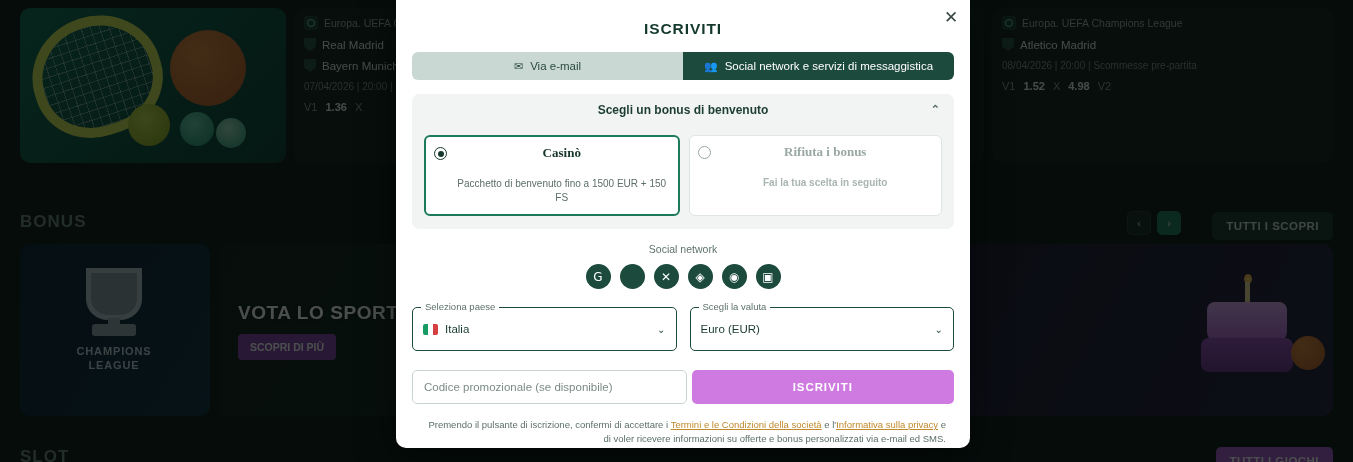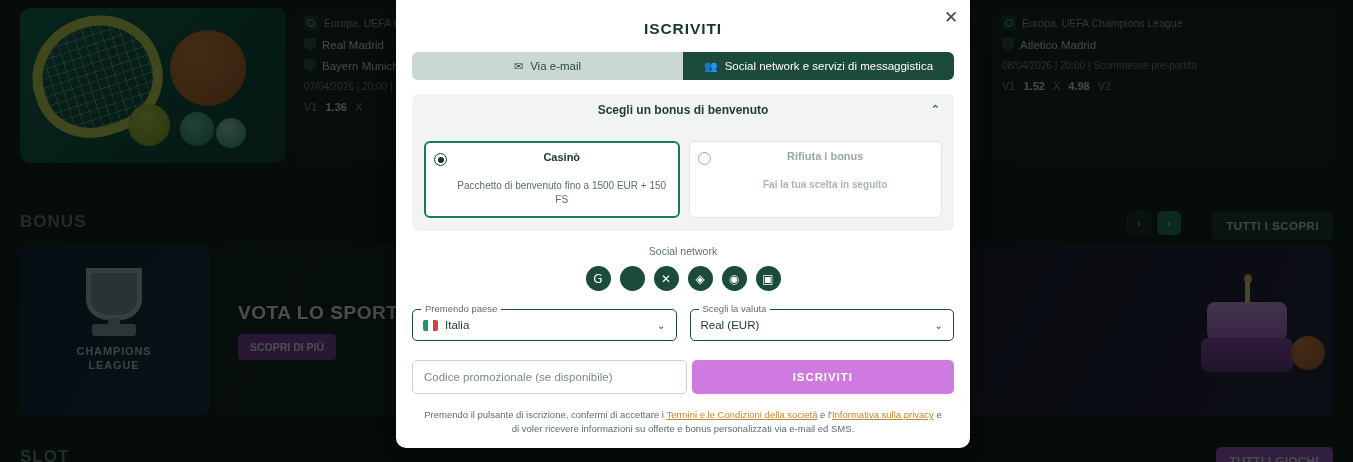--- a/index.html
+++ b/index.html
@@ -277,21 +277,21 @@
   .bonus-panel {
     margin: 14px 16px 0;
     background: #f1f4f3;
     border-radius: 7px;
     padding: 9px 12px 13px;
   }
   .bonus-head {
     display: flex; align-items: center; justify-content: center;
     position: relative;
     font-size: 12px; font-weight: bold; color: #1d3d33;
-    padding-bottom: 24px;
+    padding-bottom: 18px;
   }
   .chev {
     position: absolute; right: 2px; top: 0;
     font-size: 11px; color: #5b6f67;
   }
   .bonus-opts { display: flex; gap: 9px; }
   .bonus-opt {
     flex: 1 1 0;
     background: #fff;
     border: 1px solid #dfe5e3;
@@ -307,21 +307,21 @@
     width: 13px; height: 13px; border-radius: 50%;
     border: 1.5px solid #9aa8a2; flex: 0 0 13px; margin-top: 2px;
     background: #fff; position: relative;
   }
   .bonus-opt.selected .radio { border-color: #15372c; }
   .bonus-opt.selected .radio::after {
     content: ""; position: absolute; inset: 2.5px;
     border-radius: 50%; background: #15372c;
   }
   .bonus-opt .txt { flex: 1 1 auto; text-align: center; min-width: 0; }
-  .bonus-opt .o-title { font-size: 11px; font-weight: bold; color: #16352b; }
+  .bonus-opt .o-title { font-size: 13px; font-weight: bold; color: #16352b; font-family: Liberation Serif, serif; }
   .bonus-opt .o-sub { font-size: 10px; color: #5c6f68; margin-top: 16px; line-height: 1.35; }
   .bonus-opt.muted .o-title { color: #9aa8a2; }
   .bonus-opt.muted .o-sub { color: #a9b5b0; font-weight: bold; }
 
   .social-label {
     text-align: center; font-size: 10.5px; color: #5f736b;
     margin-top: 14px;
   }
   .social-row {
     display: flex; justify-content: center; gap: 9px;
@@ -339,21 +339,21 @@
     display: flex; gap: 13px;
     margin: 18px 16px 0;
   }
   .field { flex: 1 1 0; position: relative; min-width: 0; }
   .field-label {
     position: absolute; left: 9px; top: -6px;
     background: #fff; padding: 0 4px;
     font-size: 9.5px; color: #5d706a;
   }
   .select-box {
-    height: 32px;
+    height: 44px;
     border: 1px solid #1c4a3c;
     border-radius: 5px;
     display: flex; align-items: center;
     padding: 0 10px;
     font-size: 11.5px; color: #183a2f;
     cursor: pointer;
   }
   .select-box .flag {
     width: 15px; height: 11px; margin-right: 7px; flex: 0 0 15px;
     background: linear-gradient(to right, #169b62 0 33.3%, #fff 33.3% 66.6%, #d63f3f 66.6% 100%);
@@ -384,21 +384,21 @@
     background: #cf7ae0;
     color: #fff;
     font-size: 11.5px;
     font-weight: bold;
     letter-spacing: .08em;
     border: none; border-radius: 5px;
     cursor: pointer;
   }
   .legal {
     margin: 14px 24px 0;
-    text-align: center;
+    text-align: right;
     font-size: 9.5px;
     line-height: 1.5;
     color: #5c6f68;
   }
   .legal a { color: #c0892a; text-decoration: underline; }
 </style>
 </head>
 <body>
 
 <div id="bg">
@@ -555,31 +555,31 @@
     <button class="social-btn">G</button>
     <button class="social-btn"></button>
     <button class="social-btn">✕</button>
     <button class="social-btn">◈</button>
     <button class="social-btn">◉</button>
     <button class="social-btn">▣</button>
   </div>
 
   <div class="fields-row">
     <div class="field">
-      <span class="field-label">Premendo paese</span>
+      <span class="field-label">Seleziona paese</span>
       <div class="select-box">
         <span class="flag"></span>
         <span>Italia</span>
         <span class="caret">⌄</span>
       </div>
     </div>
     <div class="field">
       <span class="field-label">Scegli la valuta</span>
       <div class="select-box">
-        <span>Real (EUR)</span>
+        <span>Euro (EUR)</span>
         <span class="caret">⌄</span>
       </div>
     </div>
   </div>
 
   <div class="bottom-row">
     <input id="promo-input" type="text" placeholder="Codice promozionale (se disponibile)" style="">
     <button id="submit-btn">ISCRIVITI</button>
   </div>
 

